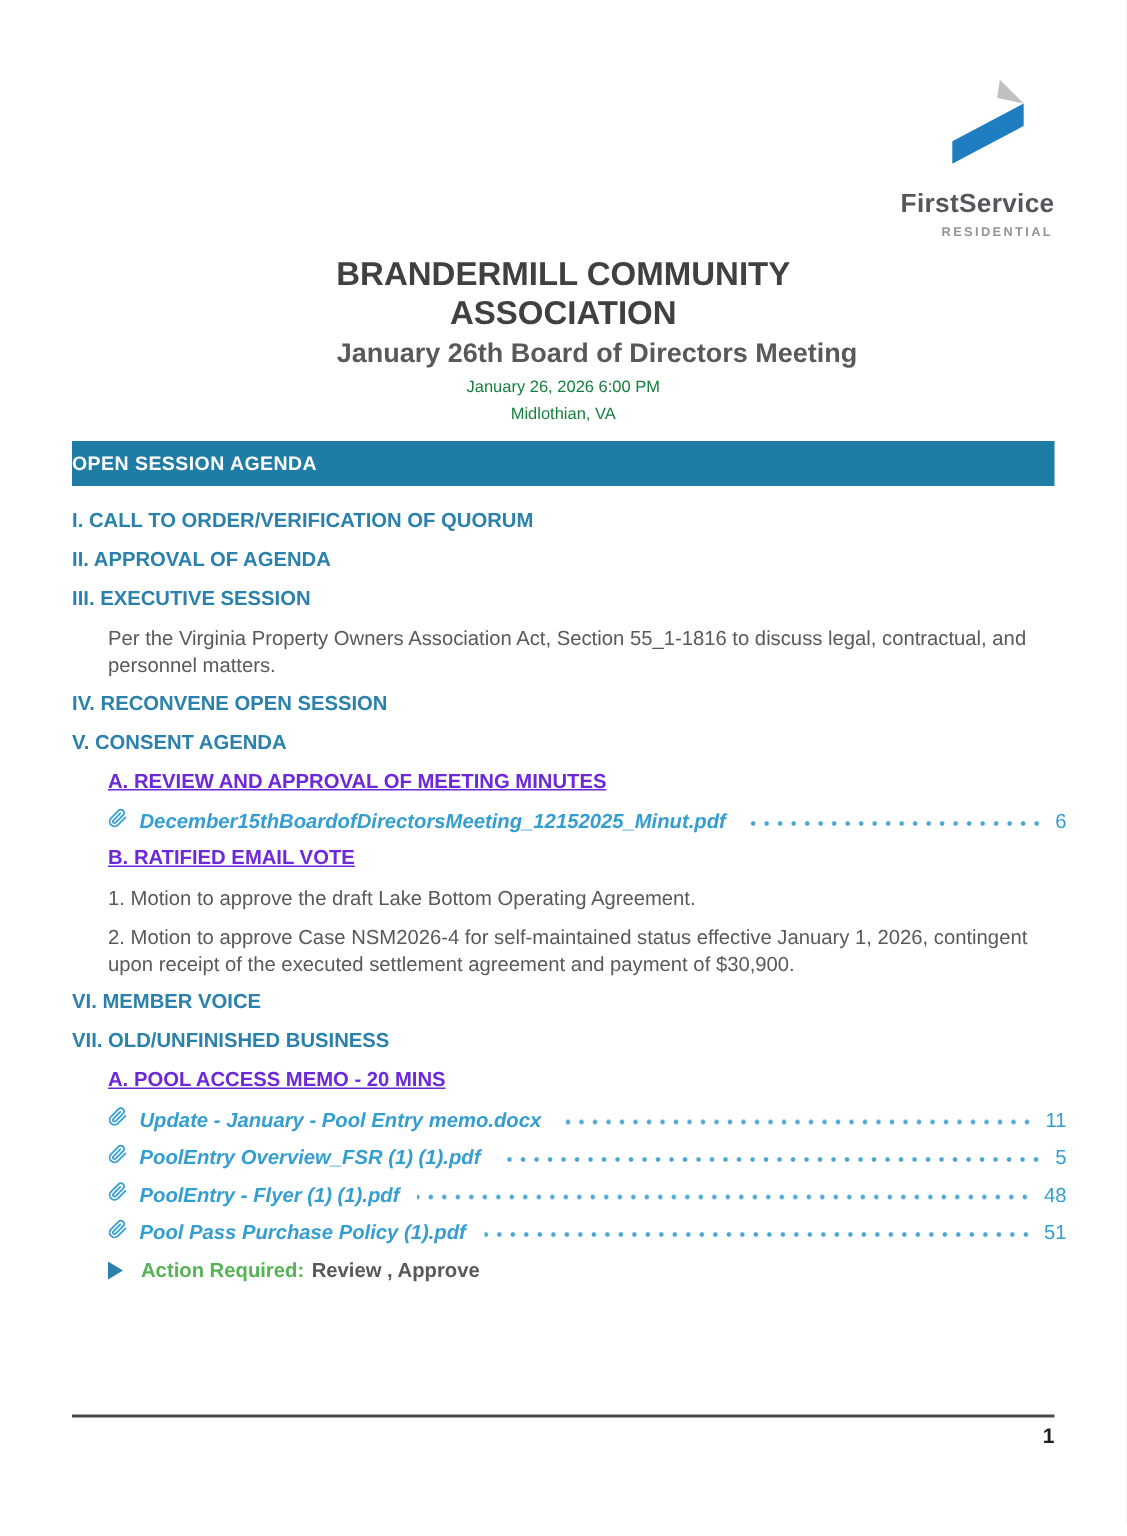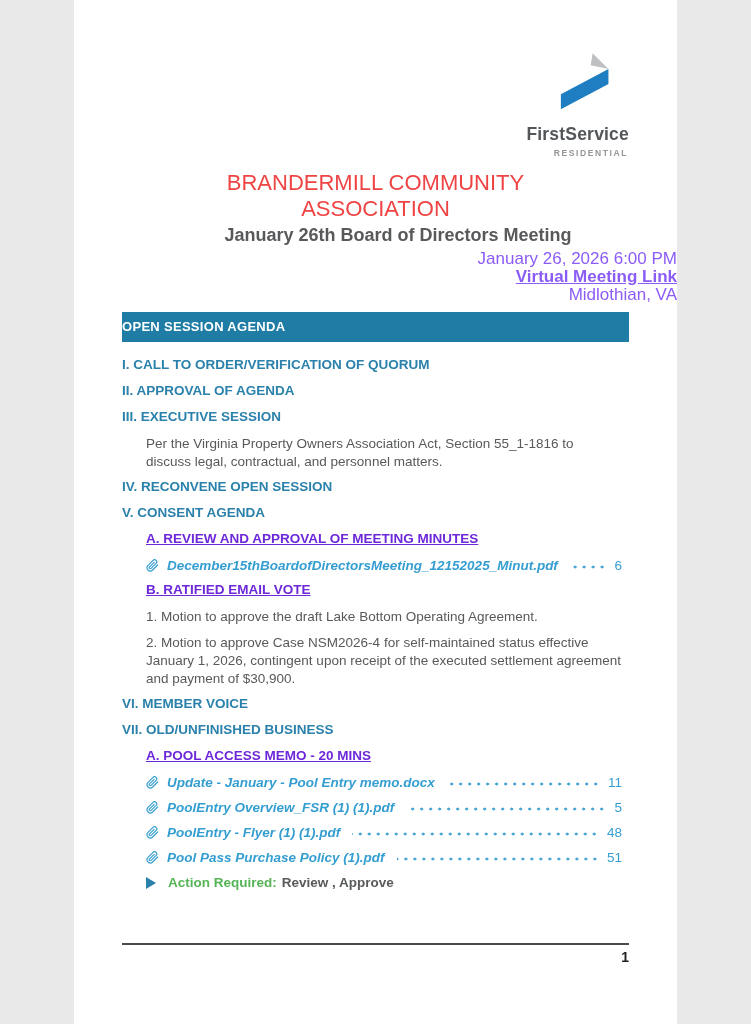--- a/index.html
+++ b/index.html
@@ -1,49 +1,49 @@
 <!DOCTYPE html>
 <html><head>
 <meta charset="utf-8">
 <style>
   * { margin:0; padding:0; box-sizing:border-box; }
   html,body { background:#e9e9e9; }
   body { font-family:"Liberation Sans", sans-serif; }
   .page {
-    position:relative; width:603px; height:1024px; margin:0 auto;
+    position:relative; width:751px; height:1024px; margin:0 auto;
     background:#ffffff; overflow:hidden;
   }
 
   
   .logo { position:absolute; top:52px; right:48px; display:flex; flex-direction:column; align-items:center; }
   .logo-mark { margin-bottom:8px; margin-left:18px; }
   .logo-name { font-size:17.5px; font-weight:bold; color:#53565A; letter-spacing:.2px; line-height:1; }
   .logo-sub  { align-self:flex-end; font-size:8.5px; font-weight:bold; color:#939598; letter-spacing:1.6px; margin-top:4px; padding-right:1px; }
 
   
   .header { padding-top:170px; text-align:center; }
-  .org-title { color:#ef4444; font-size:22px; font-weight:normal; line-height:26px; }
+  .org-title { color:#404040; font-size:22px; font-weight:bold; line-height:26px; }
   .meeting-title { color:#58595B; font-size:18px; font-weight:bold; line-height:21px; margin-top:3px;padding-left:45px; }
-  .meta-line { color:#8b5cf6; font-size:17px; line-height:17px; margin-top:1px;text-align:right; }
+  .meta-line { color:#15803d; font-size:11px; line-height:17px; margin-top:1px; }
   .meta-date { margin-top:4px; }
   .meta-link { font-weight:bold; text-decoration:underline; cursor:pointer; }
 
   
   .banner {
     margin:9px 48px 0 48px; background:#1E7CA5; color:#ffffff;
     font-size:13px; font-weight:bold; letter-spacing:.3px;
     text-align:left; padding:7px 0 8px 0;
   }
 
   
-  .agenda { margin:15px 55px 0 48px; }
+  .agenda { margin:15px 40px 0 48px; }
   .h1row { color:#2A81AB; font-size:13.5px; font-weight:bold; line-height:16px; margin-bottom:10px; }
   .h2row { color:#6d28d9; font-size:13.5px; font-weight:bold; text-decoration:underline; line-height:16px; margin:0 0 10px 24px; }
   .para  { color:#58595B; font-size:13.5px; line-height:18px; margin:0 0 8px 24px; max-width:620px; }
-  .attach { display:flex; align-items:center; margin:0 0 8px 24px; line-height:17px; }
+  .attach { display:flex; align-items:flex-start; margin:0 0 8px 24px; line-height:17px; }
   .attach .clip { flex:none; display:inline-flex; margin-right:8px; }
   .attach .alabel { color:#359ED1; font-size:13.5px; font-weight:bold; font-style:italic; white-space:nowrap; cursor:pointer; }
   .attach .leader {
     flex:1; height:14px; margin:3px 8px 0 12px;
     background-image:radial-gradient(circle, #4aa6d2 1.25px, rgba(0,0,0,0) 1.8px);
     background-size:9px 14px; background-repeat:repeat-x; background-position:right center;
   }
   .attach .pagenum { color:#359ED1; font-size:13.5px; flex:none; }
   .action { display:flex; align-items:center; margin:0 0 8px 24px; line-height:17px; font-size:13.5px; }
   .action .tri { width:0; height:0; border-left:10px solid #2A81AB; border-top:6px solid transparent; border-bottom:6px solid transparent; margin-right:12px; }
@@ -70,21 +70,20 @@
     <span class="logo-sub">RESIDENTIAL</span>
   </div>
 
   <div class="header">
     <div class="org-title">
       <div>BRANDERMILL COMMUNITY</div>
       <div>ASSOCIATION</div>
     </div>
     <div class="meeting-title">January 26th Board of Directors Meeting</div>
     <div class="meta-line meta-date">January 26, 2026 6:00 PM</div>
-    <div class="meta-line"><span class="meta-link">Virtual Meeting Link</span></div>
     <div class="meta-line">Midlothian, VA</div>
   </div>
 
   <div class="banner">OPEN SESSION AGENDA</div>
 
   <div class="agenda" id="agenda">
       <div class="h1row">I. CALL TO ORDER/VERIFICATION OF QUORUM</div>
       <div class="h1row">II. APPROVAL OF AGENDA</div>
       <div class="h1row">III. EXECUTIVE SESSION</div>
       <div class="para">Per the Virginia Property Owners Association Act, Section 55_1-1816 to discuss legal, contractual, and personnel matters.</div>

